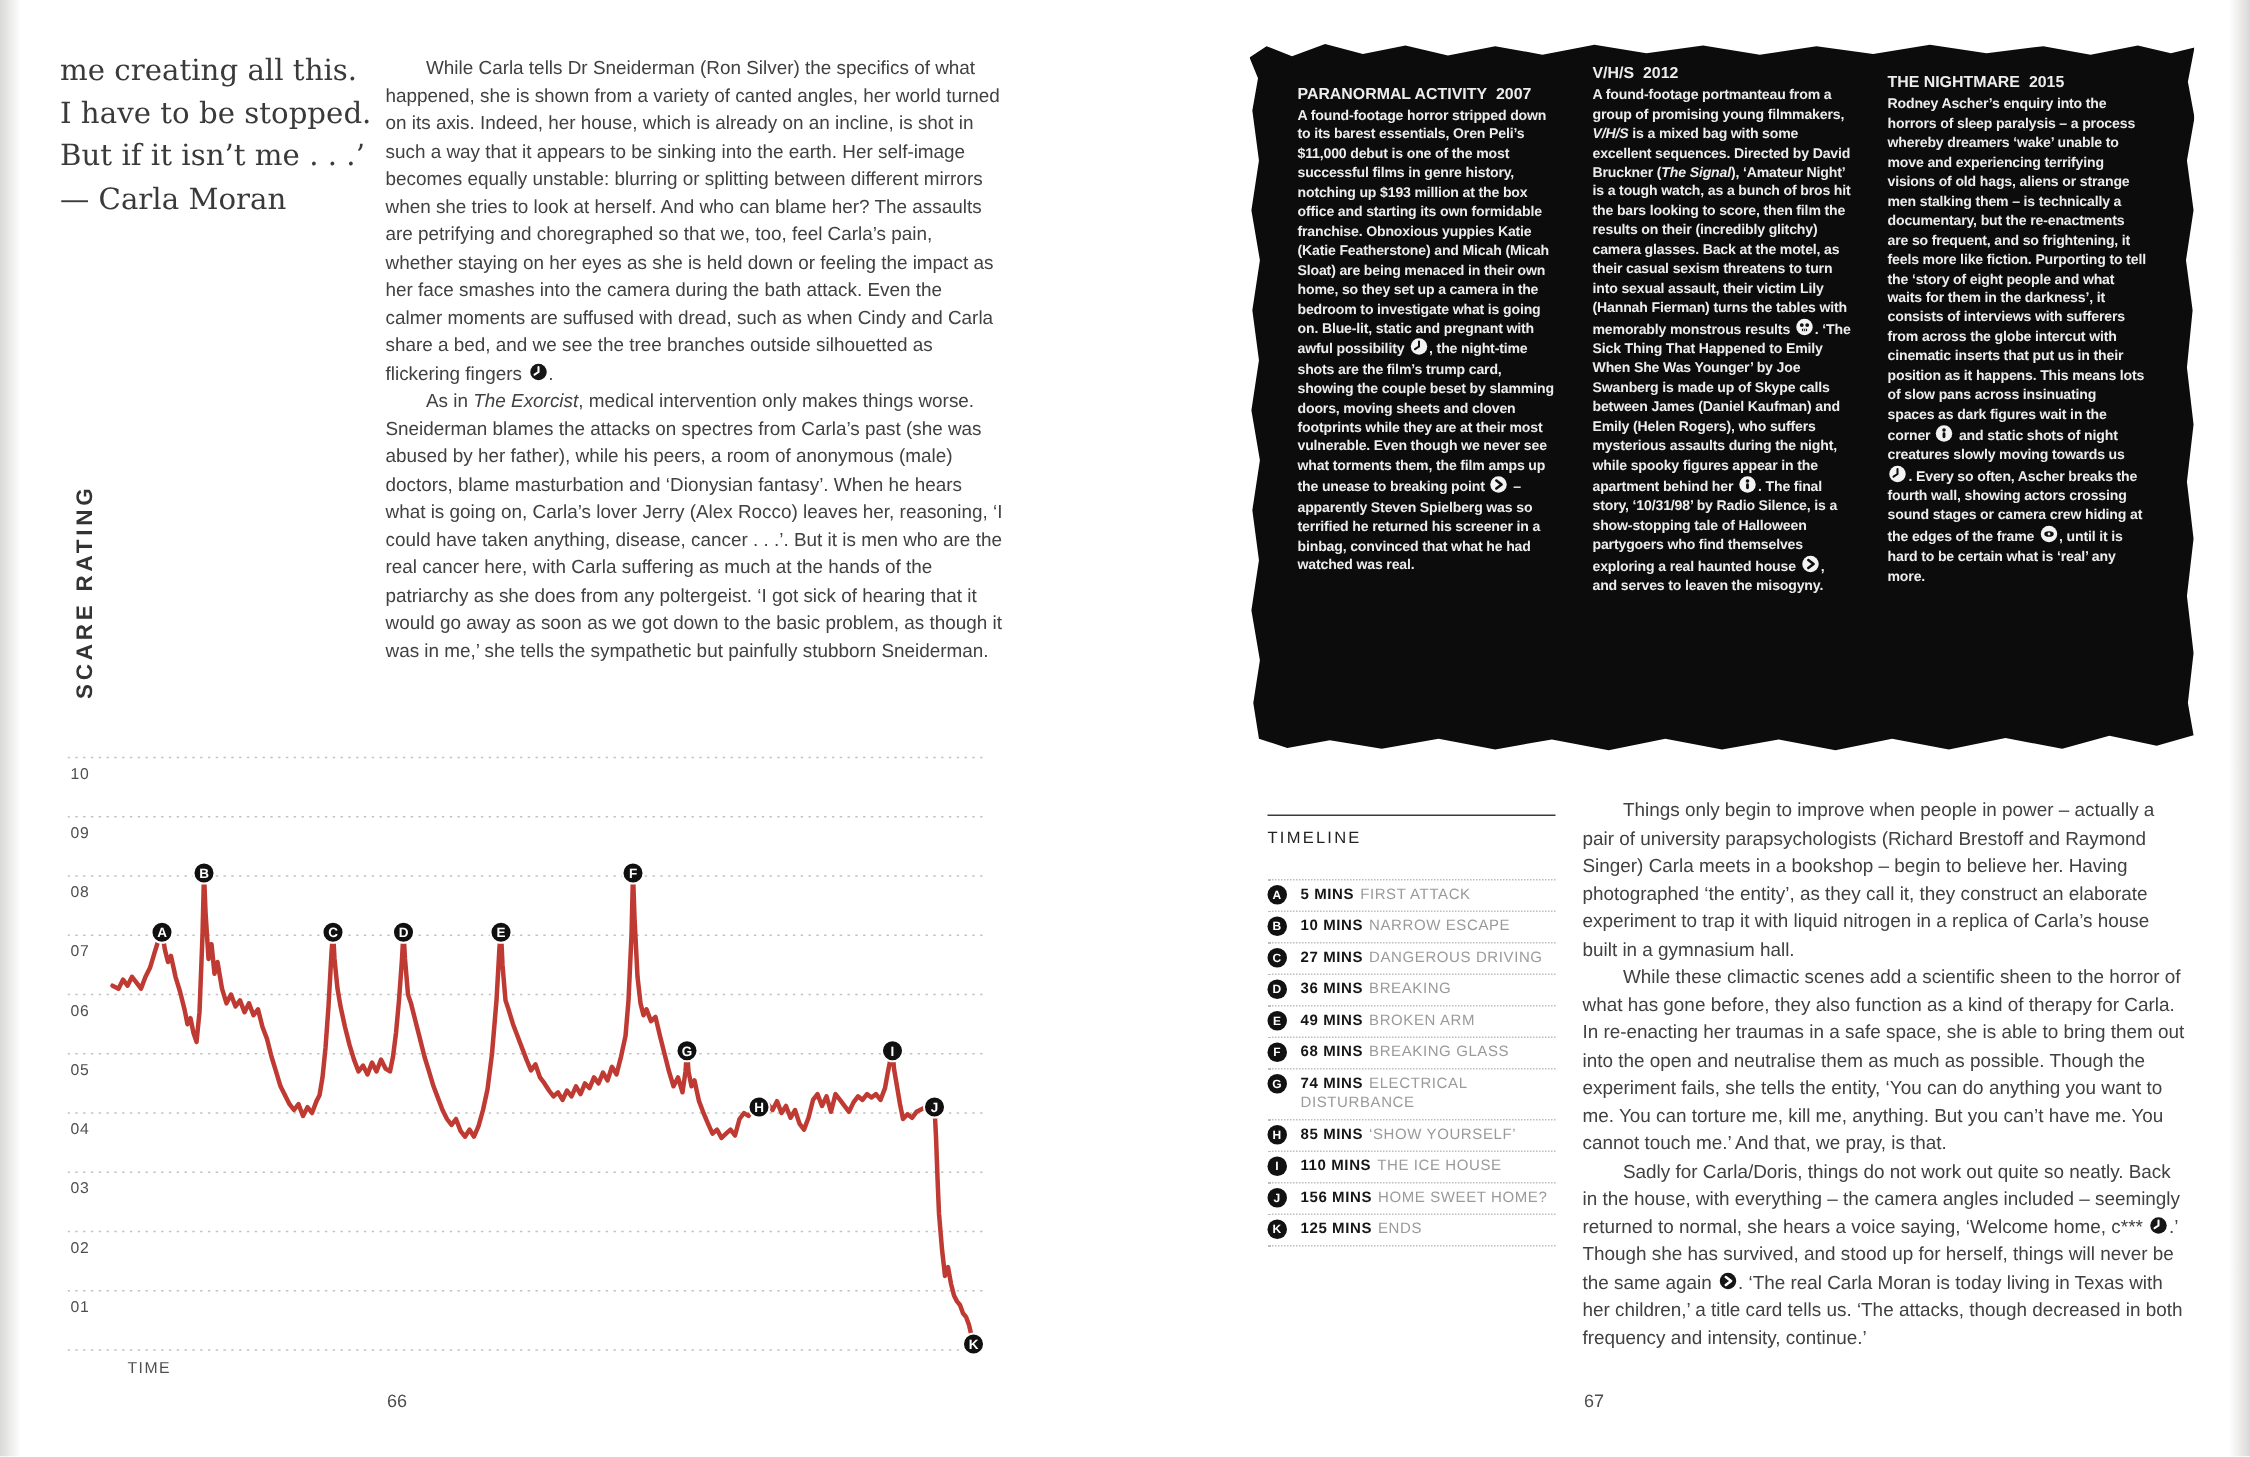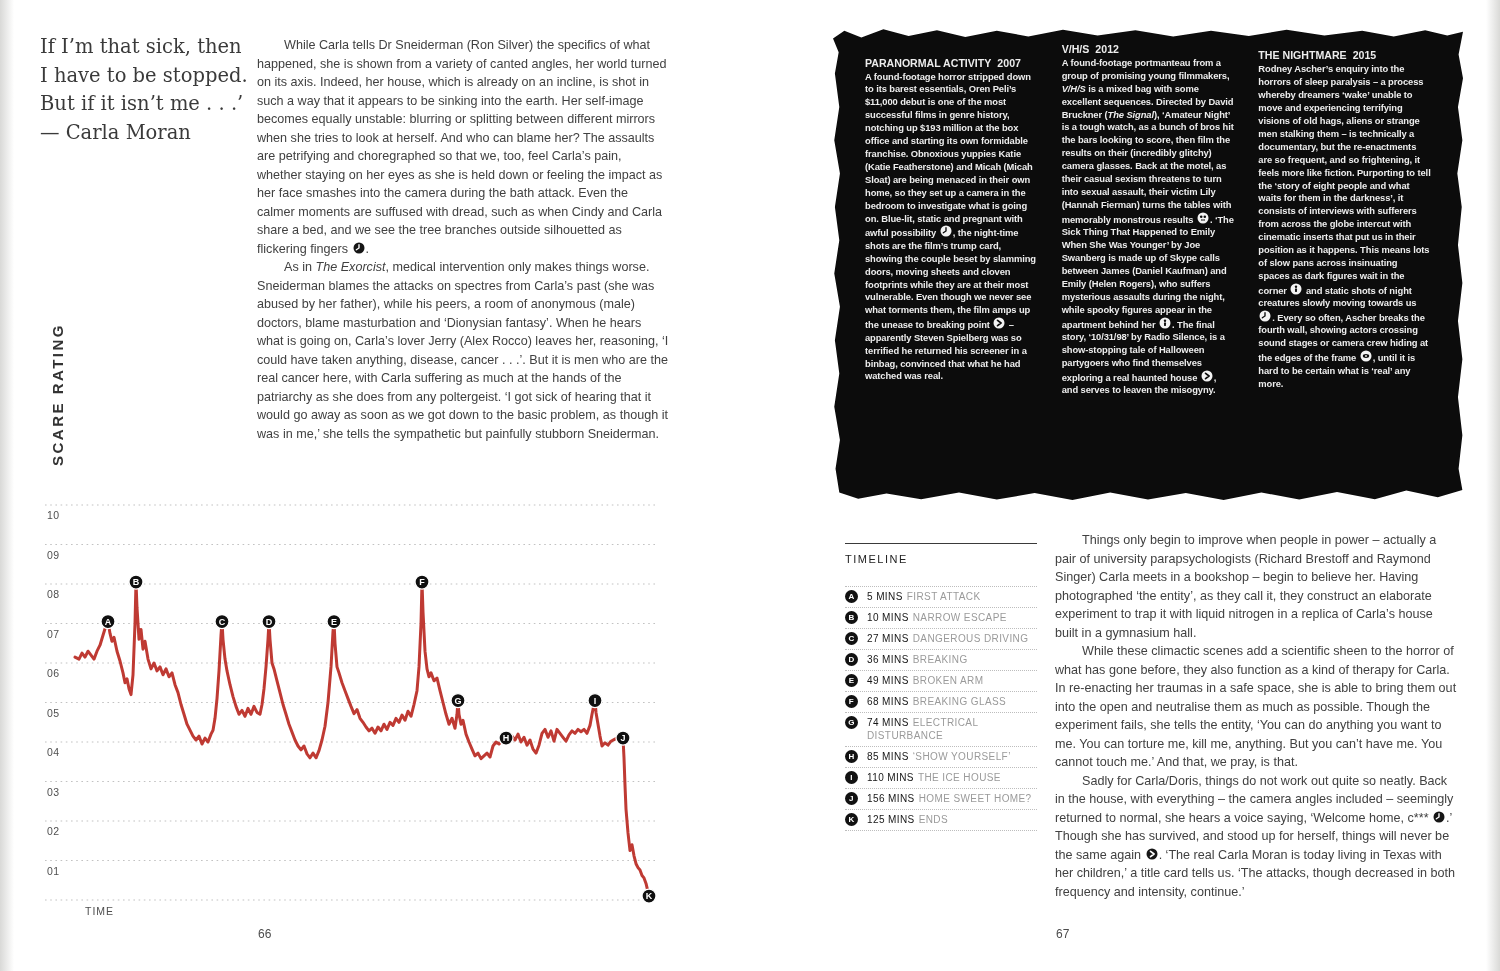--- a/index.html
+++ b/index.html
@@ -63,31 +63,31 @@
   .tl-row{
     display:flex;gap:9px;align-items:flex-start;
     border-top:1px dotted #bdbdbd;padding:3px 0 4px;
     font-size:10px;letter-spacing:.4px;line-height:13px;
   }
   .tl-row:last-child{border-bottom:1px dotted #bdbdbd;}
   .badge{
     flex:0 0 auto;width:13px;height:13px;border-radius:50%;background:#111;color:#fff;
     font-size:8px;font-weight:700;display:flex;align-items:center;justify-content:center;margin-top:0;
   }
-  .tl-min{color:#161616;font-weight:400;margin-right:4px;white-space:nowrap;}
+  .tl-min{color:#161616;font-weight:700;margin-right:4px;white-space:nowrap;}
   .tl-event{color:#9a9a9a;}
 </style>
 </head>
 <body>
 
 <div class="page-edge edge-left"></div>
 <div class="page-edge edge-right"></div>
 
 <div class="quote" id="quote">
-    <div>If I’m that sick, then</div>
+    <div>me creating all this.</div>
     <div>I have to be stopped.</div>
     <div>But if it isn’t me . . .’</div>
     <div>— Carla Moran</div>
   </div>
 
 <div class="body-col body-left">
     <p><span>While Carla tells Dr Sneiderman (Ron Silver) the specifics of what happened, she is shown from a variety of canted angles, her world turned on its axis. Indeed, her house, which is already on an incline, is shot in such a way that it appears to be sinking into the earth. Her self-image becomes equally unstable: blurring or splitting between different mirrors when she tries to look at herself. And who can blame her? The assaults are petrifying and choregraphed so that we, too, feel Carla’s pain, whether staying on her eyes as she is held down or feeling the impact as her face smashes into the camera during the bath attack. Even the calmer moments are suffused with dread, such as when Cindy and Carla share a bed, and we see the tree branches outside silhouetted as flickering fingers </span><span class="icon"><svg viewBox="0 0 14 14">
           <circle cx="7" cy="7" r="6.4" fill="currentColor"></circle>
           <path d="M7 3.2 L7 7 L3.9 9.1" fill="none" stroke="var(--icon-bg)" stroke-width="1.6" stroke-linecap="round"></path>
         </svg></span><span>.</span></p>

